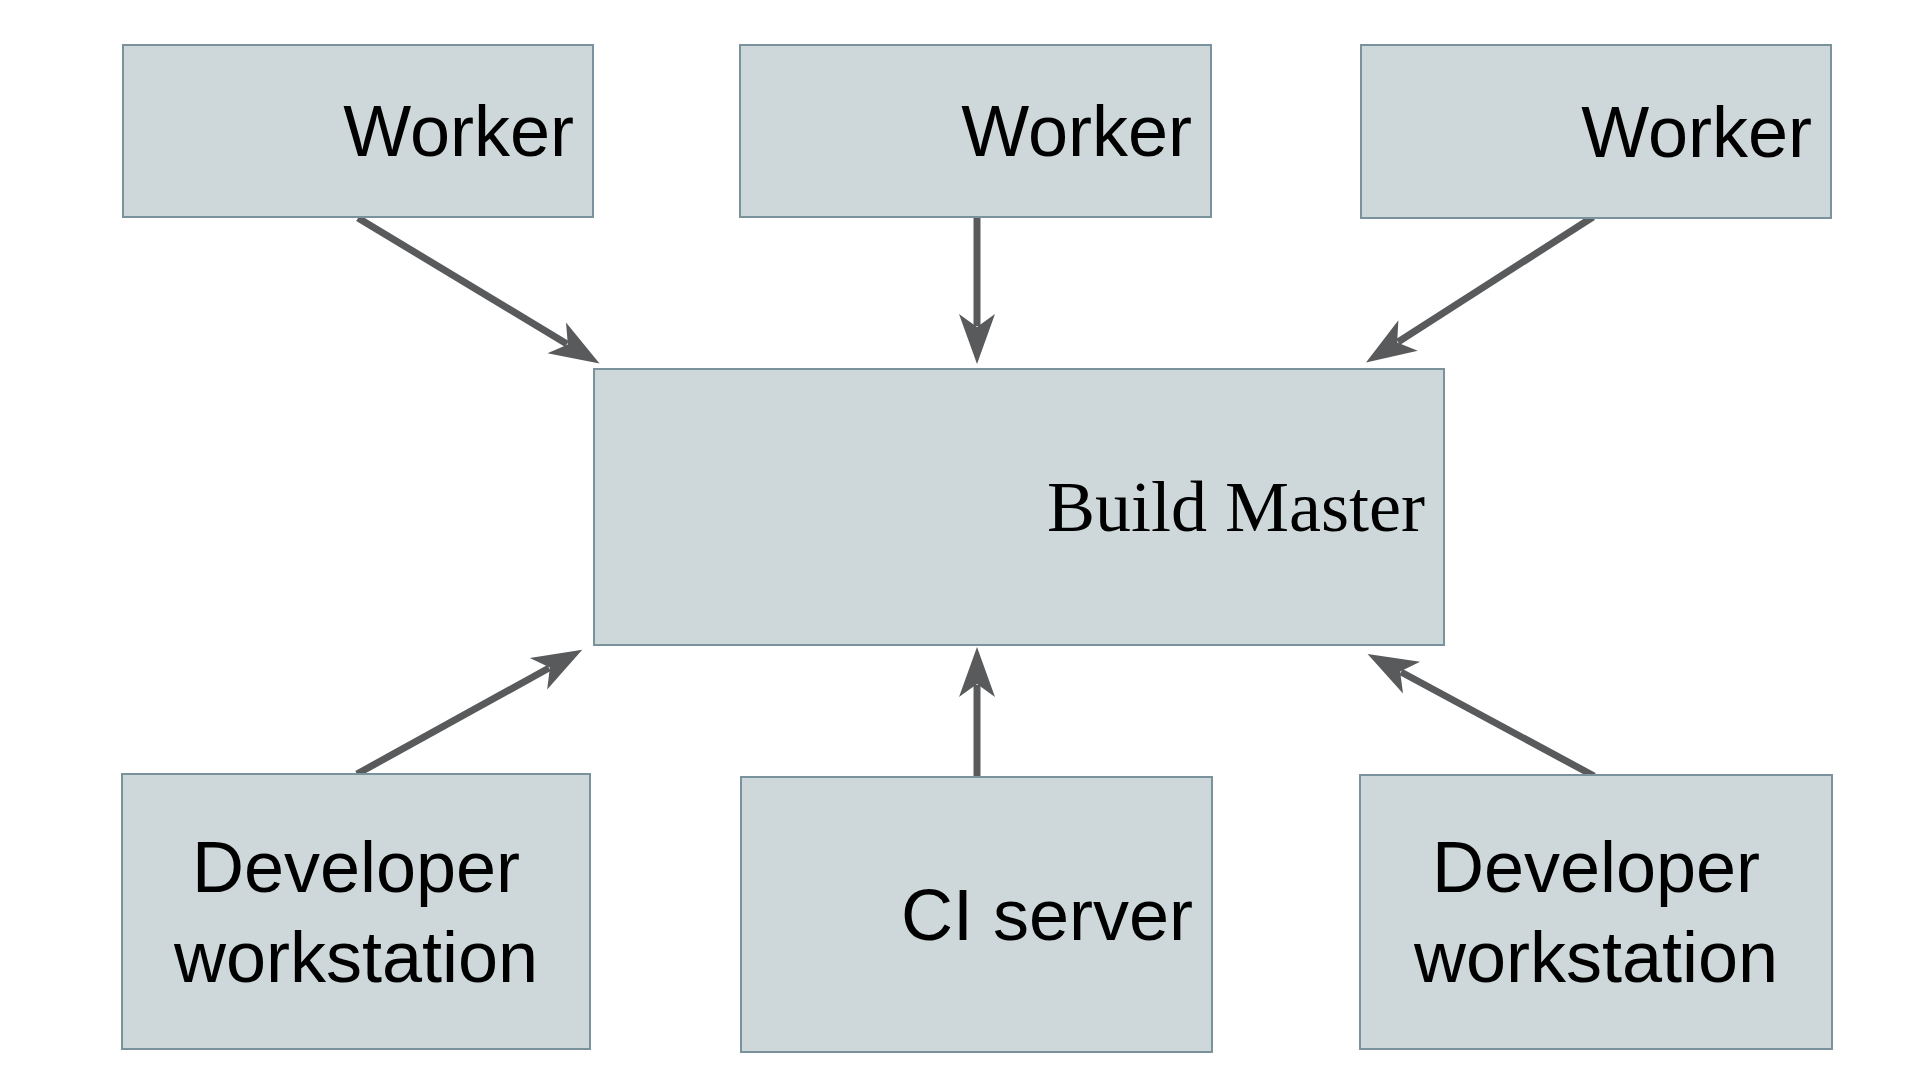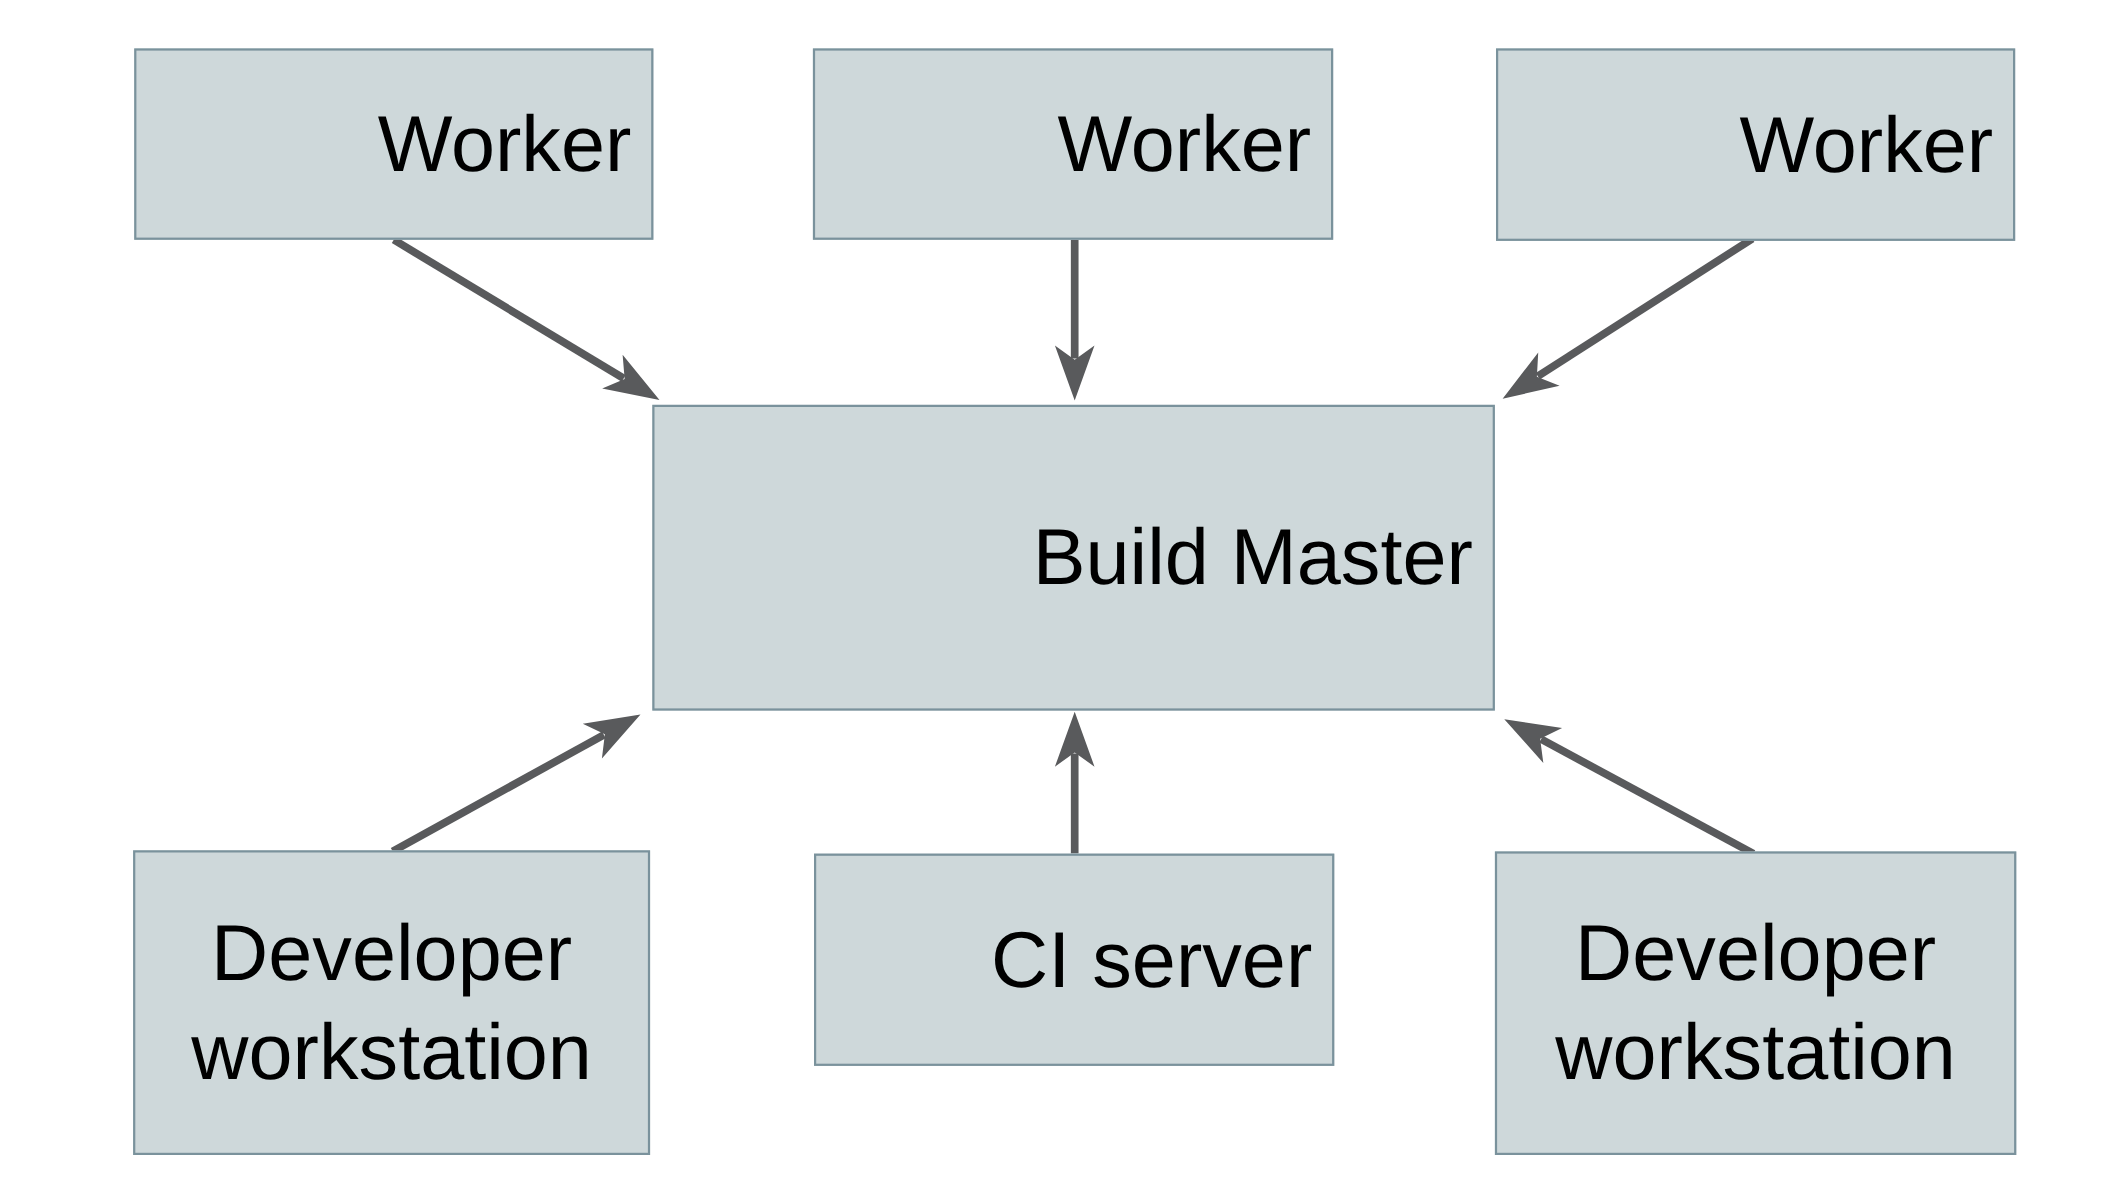--- a/index.html
+++ b/index.html
@@ -72,29 +72,29 @@
   </div>
 
   <div class="node" style="left:739px; top:44px; width:473px; height:174px;">
     <span>Worker</span>
   </div>
 
   <div class="node" style="left:1360px; top:44px; width:472px; height:175px;">
     <span>Worker</span>
   </div>
 
-  <div class="node" style="left:593px; top:368px; width:766px; height:278px;">
+  <div class="node" style="left:593px; top:368px; width:852px; height:278px;font-family:Liberation Serif, serif;">
     <span>Build Master</span>
   </div>
 
   <div class="node" style="left:121px; top:773px; width:470px; height:277px;">
     <span>Developer workstation</span>
   </div>
 
-  <div class="node" style="left:740px; top:776px; width:473px; height:193px;">
+  <div class="node" style="left:740px; top:776px; width:473px; height:277px;">
     <span>CI server</span>
   </div>
 
   <div class="node" style="left:1359px; top:774px; width:474px; height:276px;">
     <span>Developer workstation</span>
   </div>
 
 </div>
 
 </body></html>

